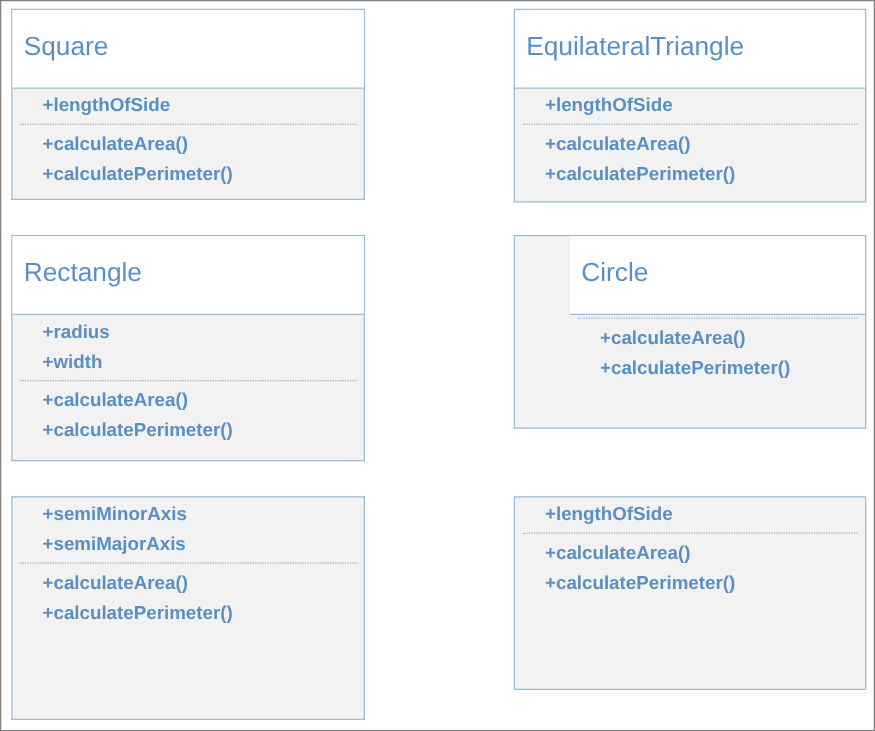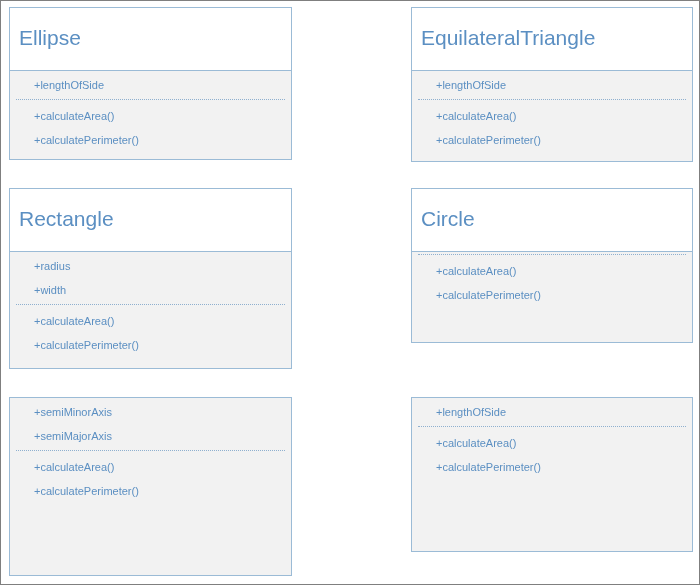--- a/index.html
+++ b/index.html
@@ -1,30 +1,30 @@
 <!DOCTYPE html>
 <html><head>
 <meta charset="utf-8">
 <style>
   html,body{margin:0;padding:0;background:#fff;}
   body{width:700px;height:585px;position:relative;overflow:hidden;font-family:"Liberation Sans","DejaVu Sans",sans-serif;}
   .frame{position:absolute;left:0;top:0;width:698px;height:583px;border:1px solid #7f7f7f;}
   .cls{position:absolute;border:1px solid #9bbbd6;background:#f2f2f2;box-sizing:border-box;color:#5b8fc2;}
   .cls .hdr{background:#fff;border-bottom:1px solid #9bbbd6;height:63px;box-sizing:border-box;padding:18px 0 0 9px;font-size:21px;}
   .sec{padding:2px 0 0 0;}
-  .row{font-size:11px;line-height:24px;padding-left:24px;white-space:nowrap;}
+  .row{font-size:15px;line-height:24px;padding-left:24px;white-space:nowrap;font-weight:bold;}
   .div{margin:2px 6px 2px 6px;border-top:1px dotted #8fb0cf;height:0;}
 </style>
 </head>
 <body>
 
 <div class="frame"></div>
 
 <div class="cls" style="left:9px;top:7px;width:283px;height:153px;">
-  <div class="hdr">Ellipse</div>
+  <div class="hdr">Square</div>
   <div class="sec">
     <div class="row">+lengthOfSide</div>
   </div>
   <div class="div"></div>
   <div class="sec">
     <div class="row">+calculateArea()</div>
     <div class="row">+calculatePerimeter()</div>
   </div>
 </div>
 
@@ -46,21 +46,21 @@
     <div class="row">+radius</div>
     <div class="row">+width</div>
   </div>
   <div class="div"></div>
   <div class="sec">
     <div class="row">+calculateArea()</div>
     <div class="row">+calculatePerimeter()</div>
   </div>
 </div>
 
-<div class="cls" style="left:411px;top:188px;width:282px;height:155px;">
+<div class="cls" style="left:411px;top:188px;width:282px;height:155px;padding-left:44px;">
   <div class="hdr">Circle</div>
   <div class="div"></div>
   <div class="sec">
     <div class="row">+calculateArea()</div>
     <div class="row">+calculatePerimeter()</div>
   </div>
 </div>
 
 <div class="cls" style="left:9px;top:397px;width:283px;height:179px;">
   <div class="sec">

